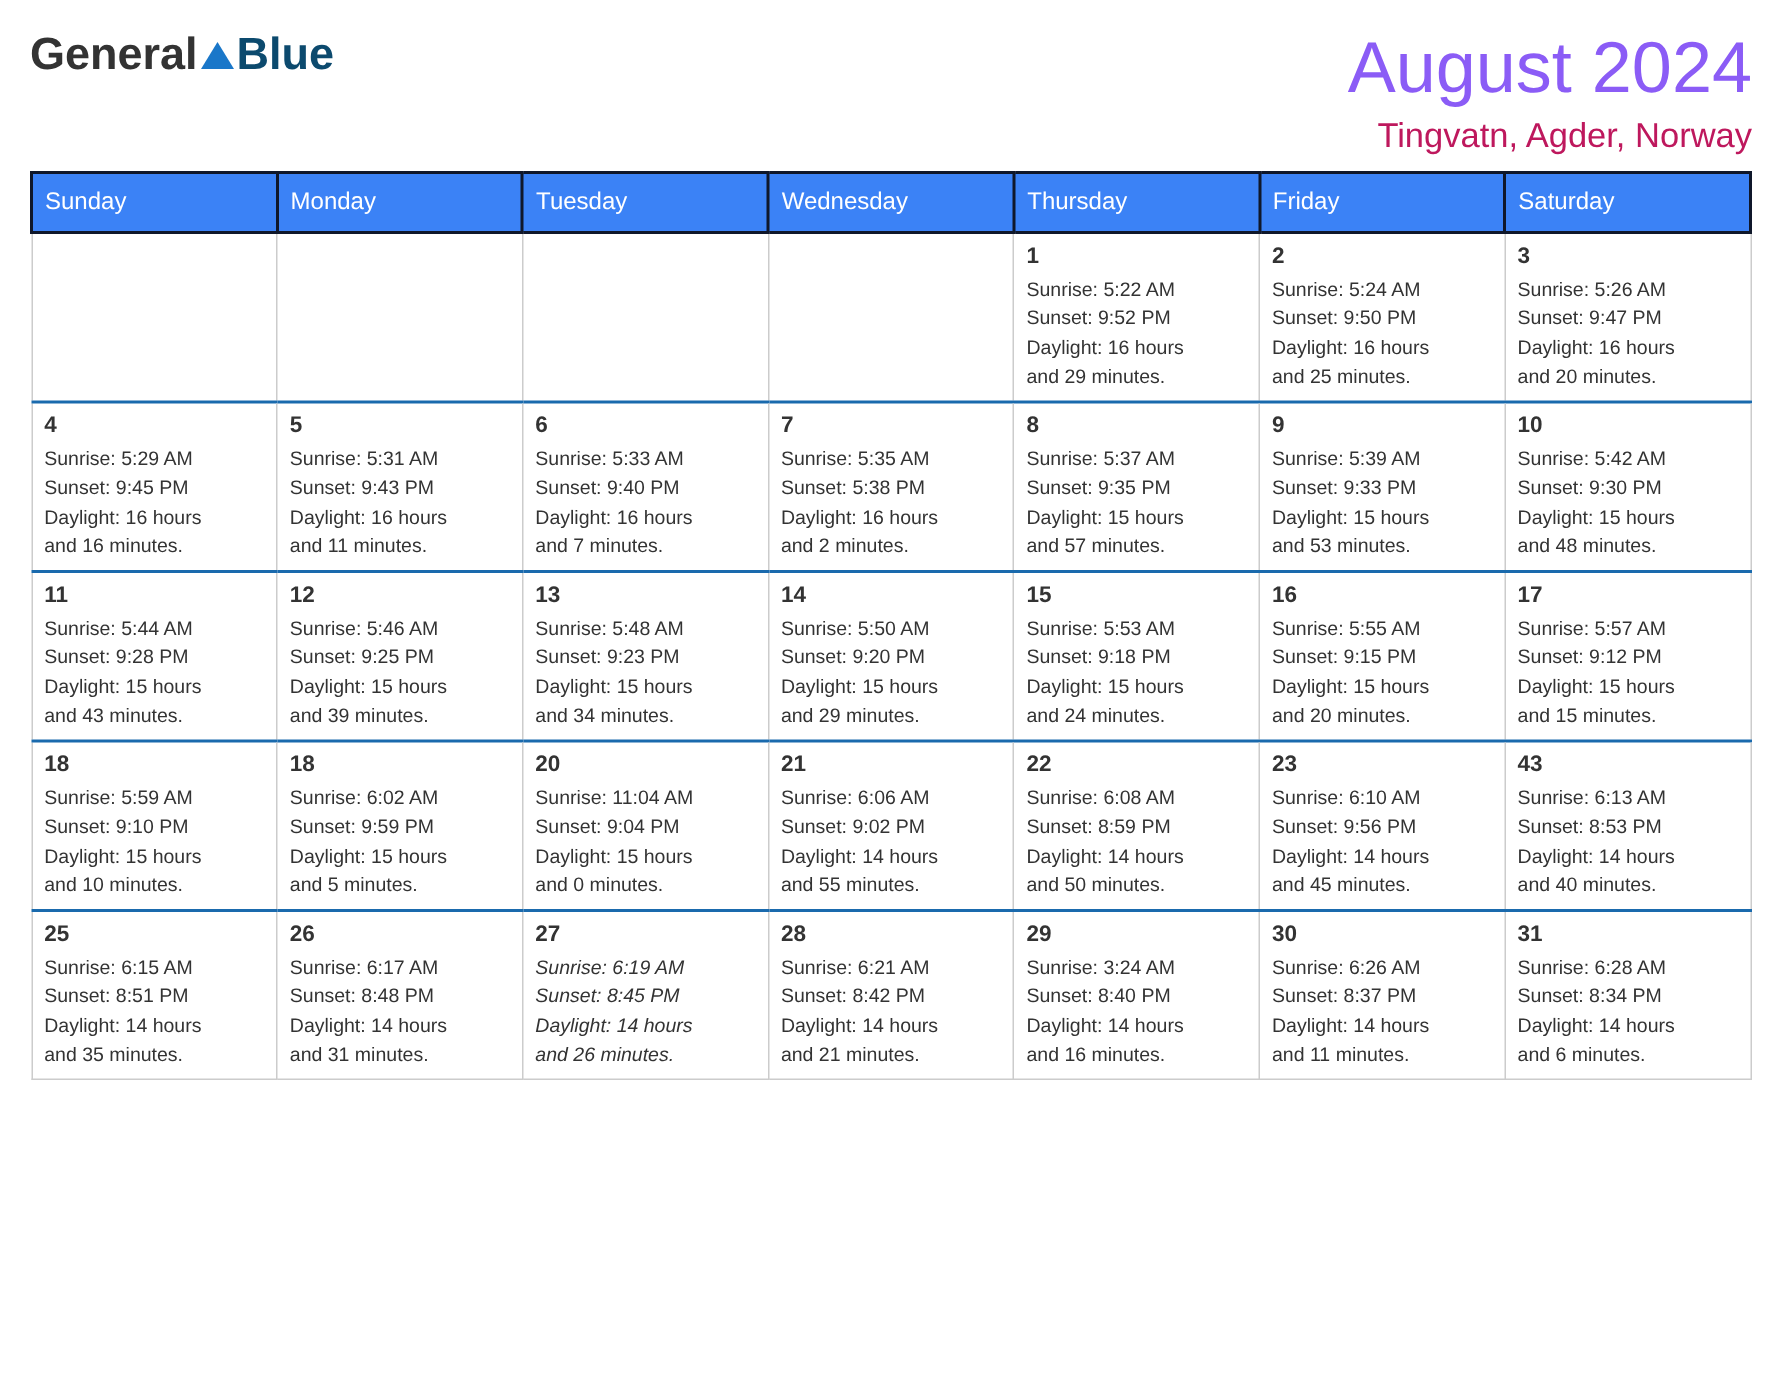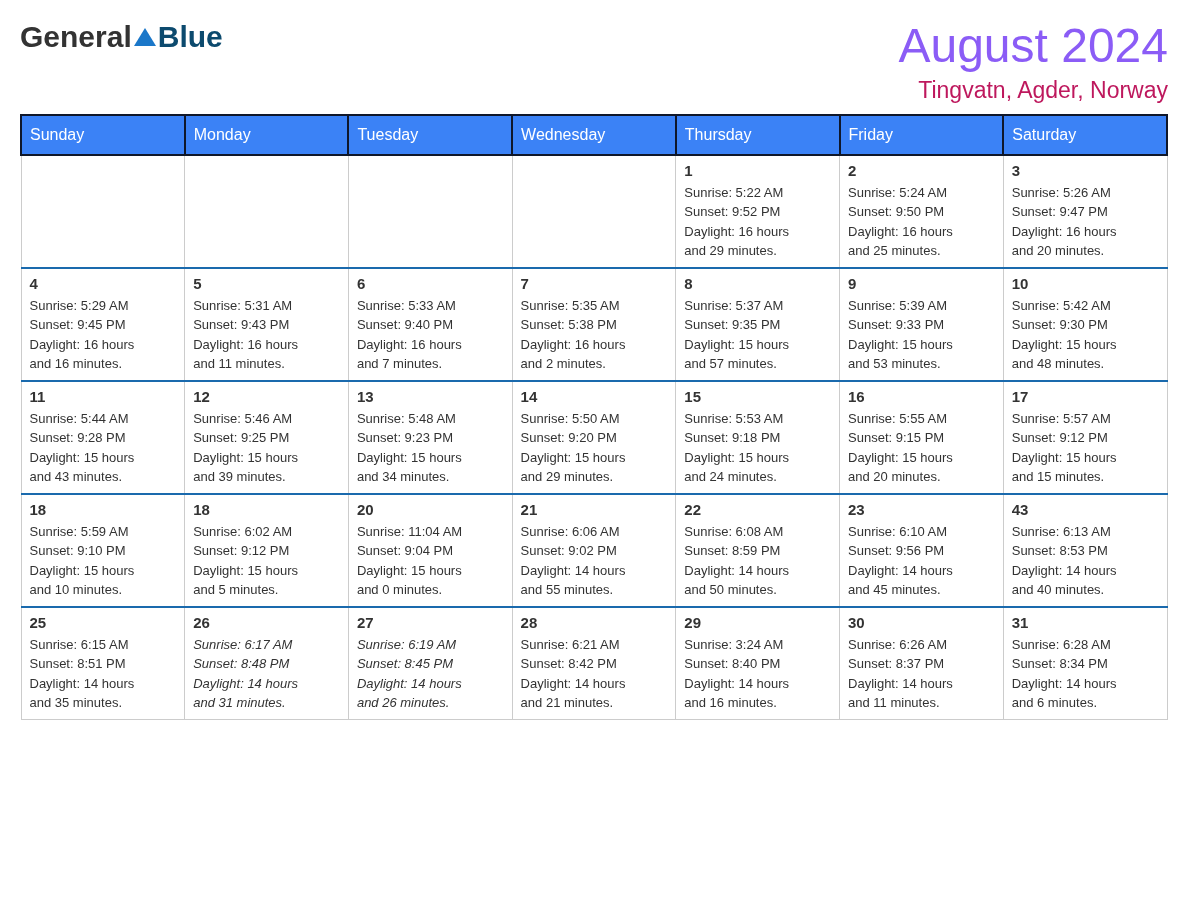--- a/index.html
+++ b/index.html
@@ -265,21 +265,21 @@
         <td>
           <span class="day-number">18</span>
           <div class="day-info" style="white-space: pre-line;">Sunrise: 5:59 AM
 Sunset: 9:10 PM
 Daylight: 15 hours
 and 10 minutes.</div>
         </td>
         <td>
           <span class="day-number">18</span>
           <div class="day-info" style="white-space: pre-line;">Sunrise: 6:02 AM
-Sunset: 9:12 PM
+Sunset: 9:59 PM
 Daylight: 15 hours
 and 5 minutes.</div>
         </td>
         <td>
           <span class="day-number">20</span>
           <div class="day-info" style="white-space: pre-line;">Sunrise: 11:04 AM
 Sunset: 9:04 PM
 Daylight: 15 hours
 and 0 minutes.</div>
         </td>
@@ -315,21 +315,21 @@
       <tr class="row-divider">
         <td>
           <span class="day-number">25</span>
           <div class="day-info" style="white-space: pre-line;">Sunrise: 6:15 AM
 Sunset: 8:51 PM
 Daylight: 14 hours
 and 35 minutes.</div>
         </td>
         <td>
           <span class="day-number">26</span>
-          <div class="day-info" style="white-space: pre-line; font-style: italic;">Sunrise: 6:17 AM
+          <div class="day-info" style="white-space: pre-line;">Sunrise: 6:17 AM
 Sunset: 8:48 PM
 Daylight: 14 hours
 and 31 minutes.</div>
         </td>
         <td>
           <span class="day-number">27</span>
           <div class="day-info" style="white-space: pre-line; font-style: italic;">Sunrise: 6:19 AM
 Sunset: 8:45 PM
 Daylight: 14 hours
 and 26 minutes.</div>

